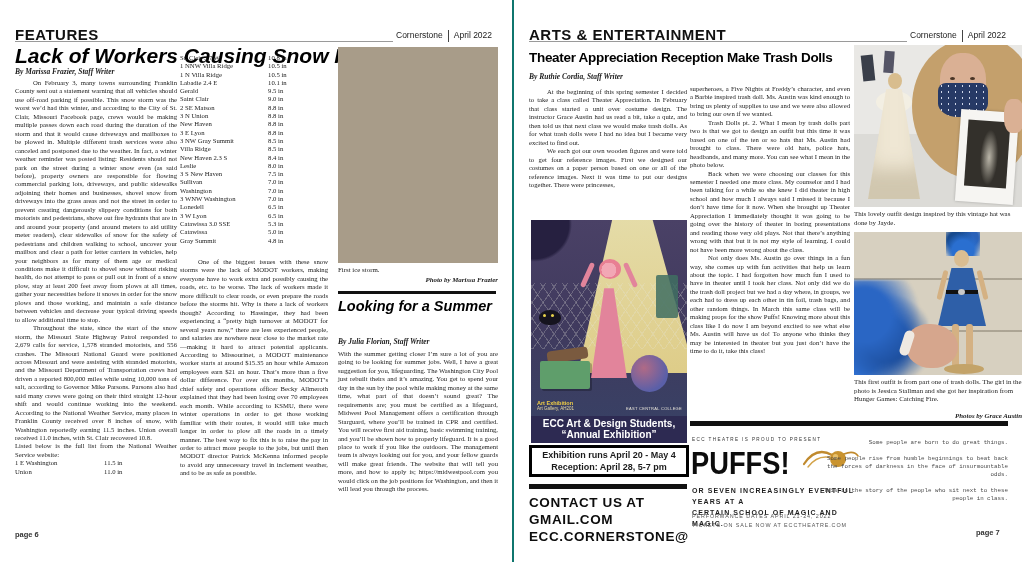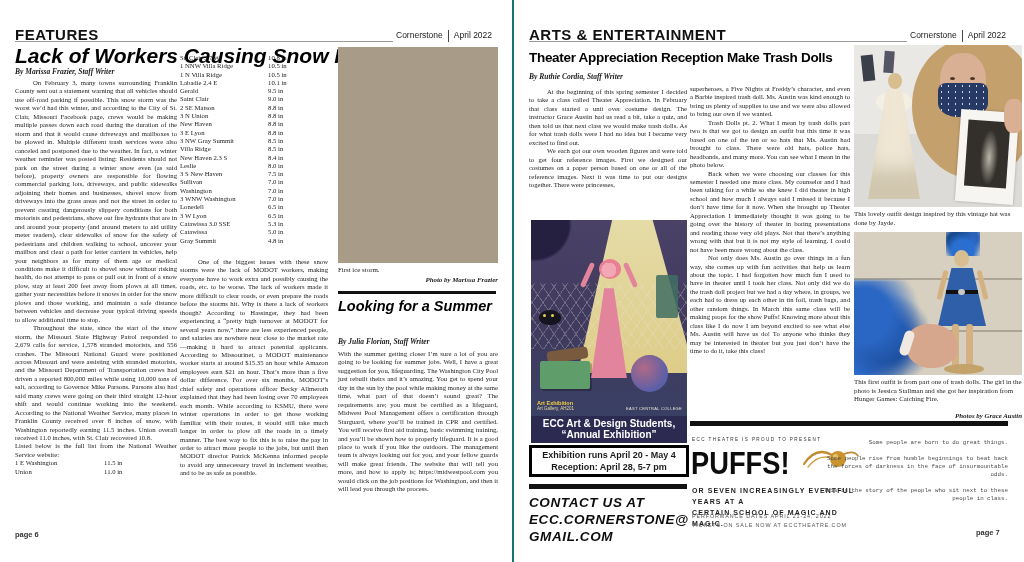--- a/index.html
+++ b/index.html
@@ -307,24 +307,24 @@
     </div>
     <div class="poster-band" style="left:17px; top:416px; width:156px; height:27px;">
       <div>ECC Art &amp; Design Students,</div>
       <div>“Annual Exhibition”</div>
     </div>
     <div class="exhibit-box" style="left:15px; top:445px; width:160px; height:32px;">
       <div>Exhibition runs April 20 - May 4</div>
       <div>Reception: April 28, 5-7 pm</div>
     </div>
     <div class="rule-thick" style="left:15px; top:484px; width:158px; height:5px;"></div>
-    <div class="contact" style="left:15px; top:494px;font-style:italic;">
+    <div class="contact" style="left:15px; top:494px;">
       <div>CONTACT US AT</div>
+      <div>GMAIL.COM</div>
       <div>ECC.CORNERSTONE@</div>
-      <div>GMAIL.COM</div>
     </div>
 
     <div class="bodycol" style="left:176px; top:85px; width:160px;">
       <p class="noind">superheroes, a Five Nights at Freddy’s character, and even a Barbie inspired trash doll. Ms. Austin was kind enough to bring us plenty of supplies to use and we were also allowed to bring our own if we wanted.</p>
       <p class="ind">Trash Dolls pt. 2. What I mean by trash dolls part two is that we got to design an outfit but this time it was based on one of the ten or so hats that Ms. Austin had brought to class. There were old hats, police hats, headbands, and many more. You can see what I mean in the photo below.</p>
       <p class="ind">Back when we were choosing our classes for this semester I needed one more class. My counselor and I had been talking for a while so she knew I did theater in high school and how much I always said I missed it because I don’t have time for it now. When she brought up Theater Appreciation I immediately thought it was going to be going over the history of theater in boring presentations and reading those very old plays. Not that there’s anything wrong with that but it is not my style of learning. I could not have been more wrong about the class.</p>
       <p class="ind">Not only does Ms. Austin go over things in a fun way, she comes up with fun activities that help us learn about the topic. I had forgotten how much fun I used to have in theater until I took her class. Not only did we do the trash doll project but we had a day where, in groups, we each had to dress up each other in tin foil, trash bags, and other random things. In March this same class will be making props for the show Puffs! Knowing more about this class like I do now I am beyond excited to see what else Ms. Austin will have us do! To anyone who thinks they may be interested in theater but you just don’t have the time to do it, take this class!</p>
     </div>
 
     <div class="rule-thick" style="left:176px; top:421px; width:318px; height:5px;"></div>

